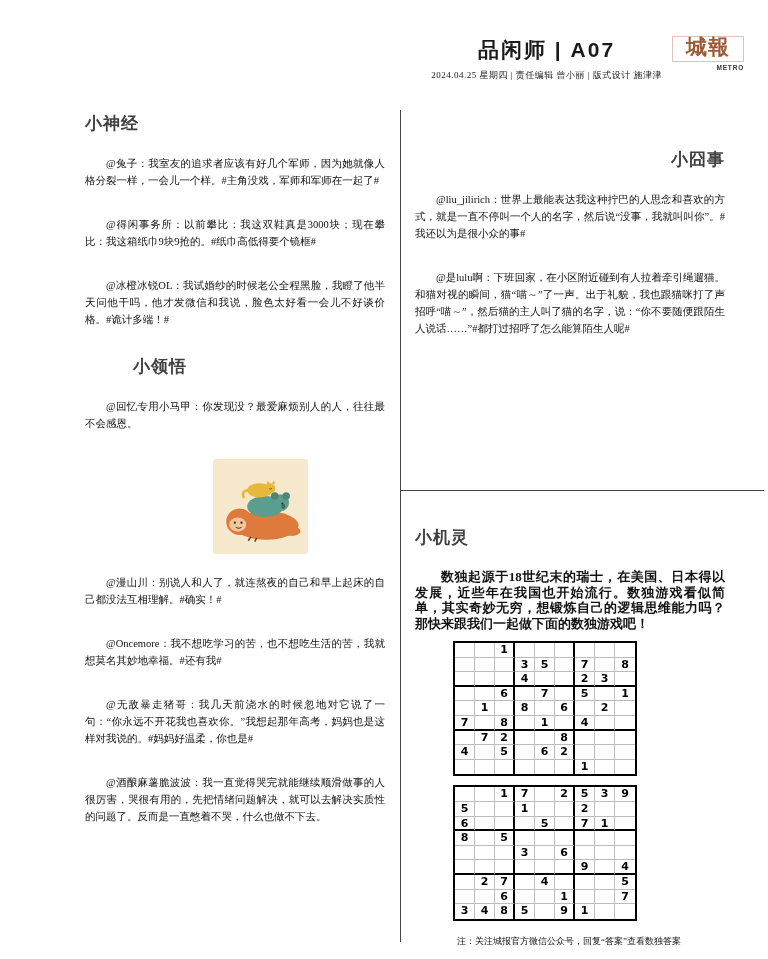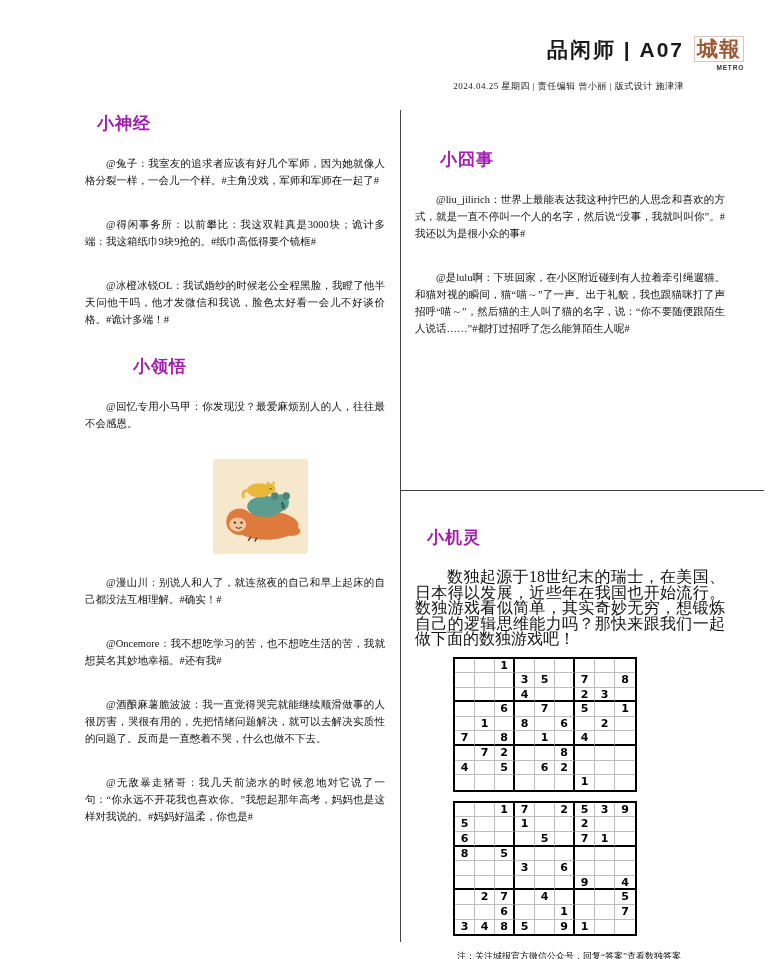--- a/index.html
+++ b/index.html
@@ -2,39 +2,39 @@
 <html><head>
 <meta charset="utf-8">
 <style>
   html,body{margin:0;padding:0;}
   body{
     width:768px;height:959px;position:relative;background:#ffffff;
     font-family:"Liberation Serif", serif;color:#111;overflow:hidden;
   }
   
   .header{position:absolute;top:36px;right:24px;display:flex;gap:10px;align-items:flex-start;}
-  .header-text{text-align:right;}
+  .header-text{text-align:center;}
   .page-title{font-family:"Liberation Sans",sans-serif;font-weight:bold;font-size:21px;letter-spacing:2px;color:#1a1a1a;}
-  .date-line{font-size:9px;margin-top:16px;color:#222;letter-spacing:.5px;}
+  .date-line{font-size:9px;margin-top:5px;color:#222;letter-spacing:.5px;}
   .logo{display:flex;flex-direction:column;align-items:flex-end;}
-  .logo-box{font-family:Liberation Sans, sans-serif;font-weight:bold;font-size:21px;line-height:1.05;color:#9b5a35;letter-spacing:1px;border:1px solid rgba(155,90,53,.35);padding:1px 2px;text-align:center;}
+  .logo-box{font-family:Liberation Mono, monospace;font-weight:bold;font-size:21px;line-height:1.05;color:#9b5a35;letter-spacing:1px;border:1px solid rgba(155,90,53,.35);padding:1px 13px;text-align:center;}
   .logo-sub{font-family:"Liberation Sans",sans-serif;font-size:6.5px;font-weight:bold;letter-spacing:.8px;color:#333;margin-top:2px;}
   
   .divider-v{position:absolute;left:400px;top:110px;width:1px;height:832px;background:#444;}
   .divider-h{position:absolute;left:400px;right:4px;top:490px;height:1px;background:#444;}
   
   .col{position:absolute;width:300px;}
   .col-left{left:85px;top:112px;}
   .col-right{left:415px;top:148px;width:310px;}
   .col-bottomright{left:415px;top:526px;width:310px;}
-  h2.sec-title{font-family:Liberation Sans, sans-serif;font-size:17px;font-weight:bold;margin:0 0 20px 12px;color:#a21caf;letter-spacing:1px;}
+  h2.sec-title{font-family:Liberation Sans, sans-serif;font-size:17px;font-weight:bold;margin:0 0 20px 0;color:#404040;letter-spacing:1px;}
   h2.indent48{margin-left:48px;margin-top:26px;}
-  h2.indent25{margin-left:25px;}
+  h2.indent25{margin-left:25px;text-align:right;}
   p.item{font-size:10.5px;line-height:17px;text-align:justify;text-indent:2em;margin:0 0 27px 0;}
-  p.intro{font-size:16px;line-height:15.5px;text-align:justify;text-indent:2em;margin:4px 0 10px 0;}
+  p.intro{font-size:13px;line-height:15.5px;text-align:justify;text-indent:2em;margin:4px 0 10px 0;font-weight:bold;}
   p.note{font-size:9px;margin:14px 0 8px 42px;color:#111;}
   
   .illus{width:95px;height:95px;margin:4px 0 20px 128px;border-radius:3px;overflow:hidden;}
   
   .sudoku{display:grid;grid-template-columns:repeat(9,20px);grid-auto-rows:14.6px;border:2.5px solid #000;width:max-content;margin-left:38px;background:#fff;}
   .sudoku + .sudoku{margin-top:9px;}
   .cell{border-right:1px solid #bcbcbc;border-bottom:1px solid #bcbcbc;text-align:center;
         font-family:"DejaVu Sans",sans-serif;font-weight:bold;font-size:11px;line-height:14.6px;color:#000;}
   .cell.tr{border-right:2px solid #000;}
   .cell.tb{border-bottom:2px solid #000;}
@@ -54,21 +54,21 @@
     <div class="logo-sub">METRO</div>
   </div>
 </div>
 
 <div class="divider-v"></div>
 <div class="divider-h"></div>
 
 <div class="col col-left">
   <h2 class="sec-title">小神经</h2>
   <p class="item">@兔子：我室友的追求者应该有好几个军师，因为她就像人格分裂一样，一会儿一个样。#主角没戏，军师和军师在一起了#</p>
-  <p class="item">@得闲事务所：以前攀比：我这双鞋真是3000块；诡计多端：我这箱纸巾9块9抢的。#纸巾高低得要个镜框#</p>
+  <p class="item">@得闲事务所：以前攀比：我这双鞋真是3000块；现在攀比：我这箱纸巾9块9抢的。#纸巾高低得要个镜框#</p>
   <p class="item">@冰橙冰锐OL：我试婚纱的时候老公全程黑脸，我瞪了他半天问他干吗，他才发微信和我说，脸色太好看一会儿不好谈价格。#诡计多端！#</p>
 
   <h2 class="sec-title indent48">小领悟</h2>
   <p class="item">@回忆专用小马甲：你发现没？最爱麻烦别人的人，往往最不会感恩。</p>
 
   <div class="illus">
     <svg viewBox="0 0 100 100" width="95" height="95">
       <rect x="0" y="0" width="100" height="100" fill="#f6e8cd"></rect>
 
       <ellipse cx="56" cy="70" rx="34" ry="15" fill="#dd7a3c"></ellipse>
@@ -91,22 +91,22 @@
       <circle cx="60" cy="31" r="5.5" fill="#e8b83a"></circle>
       <path d="M56 27 l1.5 -4 2.5 3 z" fill="#e8b83a"></path>
       <path d="M62 26 l2 -3.5 1.5 4 z" fill="#e8b83a"></path>
       <path d="M36 33 q-6 1 -4 7" stroke="#e8b83a" stroke-width="3" fill="none" stroke-linecap="round"></path>
       <path d="M59 31 q1.5 1.5 3 0" stroke="#6b4e12" stroke-width="0.9" fill="none"></path>
     </svg>
   </div>
 
   <p class="item">@漫山川：别说人和人了，就连熬夜的自己和早上起床的自己都没法互相理解。#确实！#</p>
   <p class="item">@Oncemore：我不想吃学习的苦，也不想吃生活的苦，我就想莫名其妙地幸福。#还有我#</p>
+  <p class="item">@无敌暴走猪哥：我几天前浇水的时候忽地对它说了一句：“你永远不开花我也喜欢你。”我想起那年高考，妈妈也是这样对我说的。#妈妈好温柔，你也是#</p>
   <p class="item">@酒酿麻薯脆波波：我一直觉得哭完就能继续顺滑做事的人很厉害，哭很有用的，先把情绪问题解决，就可以去解决实质性的问题了。反而是一直憋着不哭，什么也做不下去。</p>
-  <p class="item">@无敌暴走猪哥：我几天前浇水的时候忽地对它说了一句：“你永远不开花我也喜欢你。”我想起那年高考，妈妈也是这样对我说的。#妈妈好温柔，你也是#</p>
 
 </div>
 
 <div class="col col-right">
   <h2 class="sec-title indent25">小囧事</h2>
   <p class="item">@liu_jilirich：世界上最能表达我这种拧巴的人思念和喜欢的方式，就是一直不停叫一个人的名字，然后说“没事，我就叫叫你”。#我还以为是很小众的事#</p>
   <p class="item">@是lulu啊：下班回家，在小区附近碰到有人拉着牵引绳遛猫。和猫对视的瞬间，猫“喵～”了一声。出于礼貌，我也跟猫咪打了声招呼“喵～”，然后猫的主人叫了猫的名字，说：“你不要随便跟陌生人说话……”#都打过招呼了怎么能算陌生人呢#</p>
 </div>
 
 <div class="col col-bottomright">

